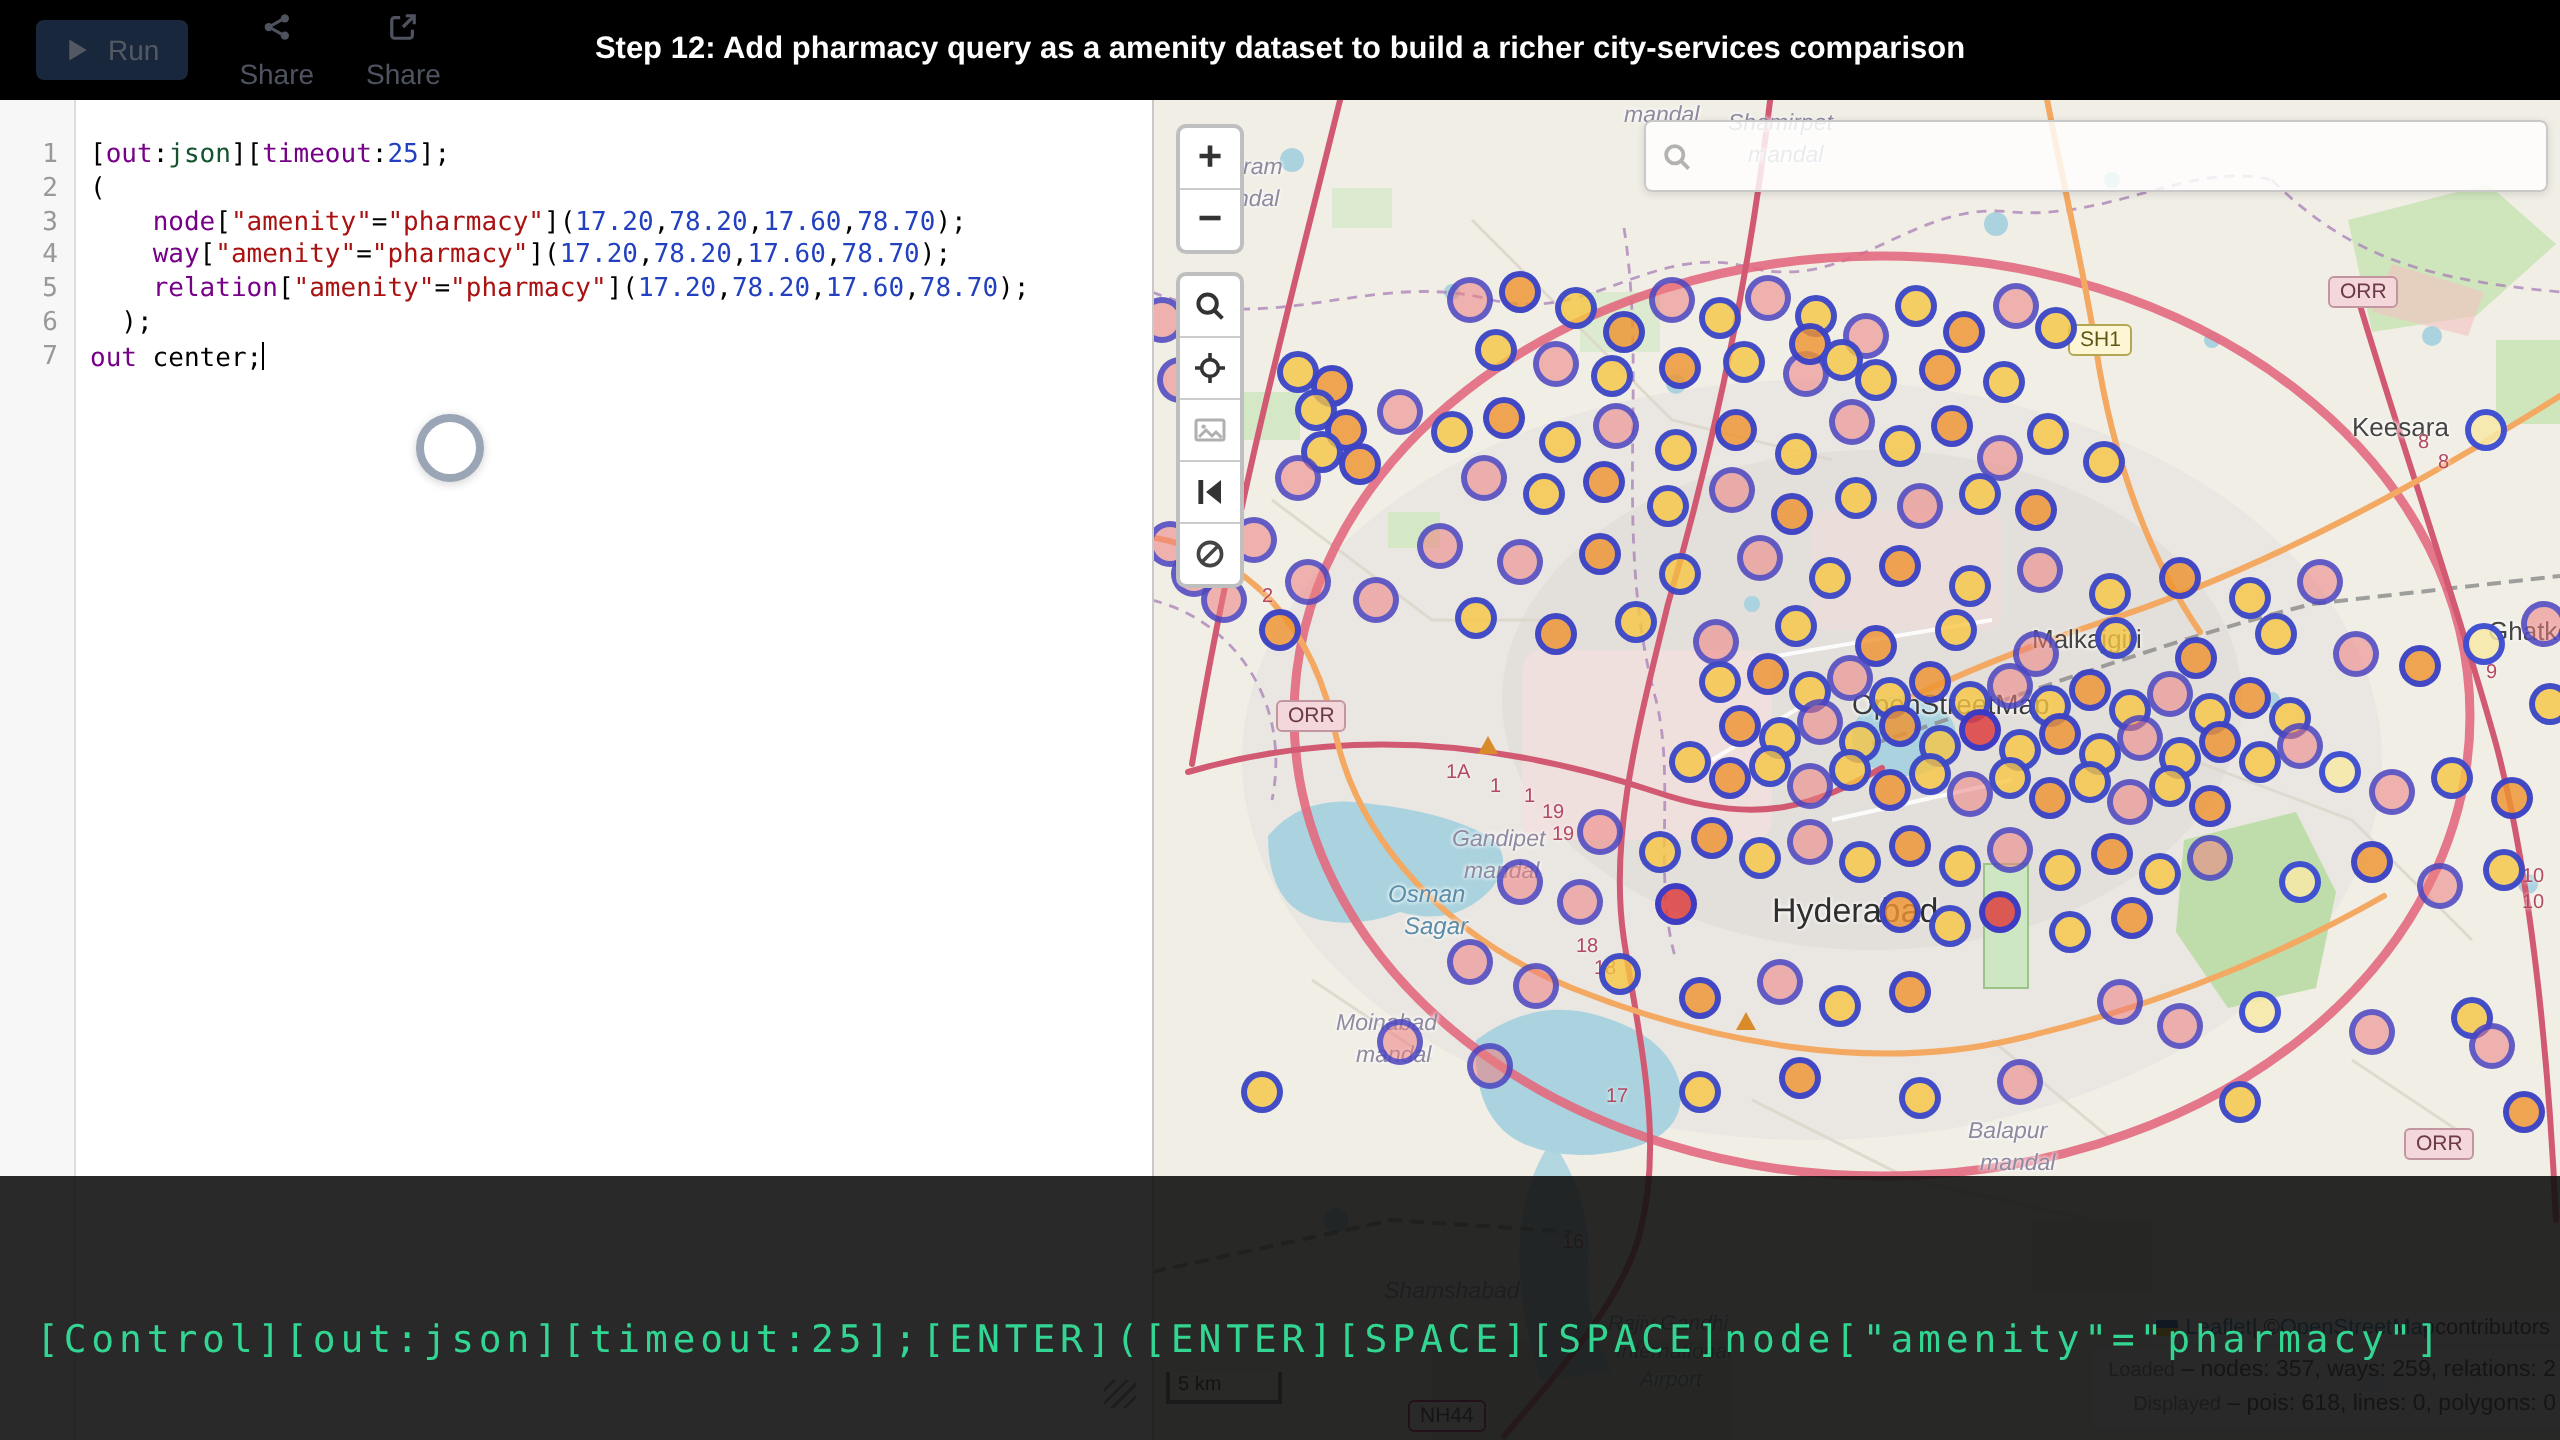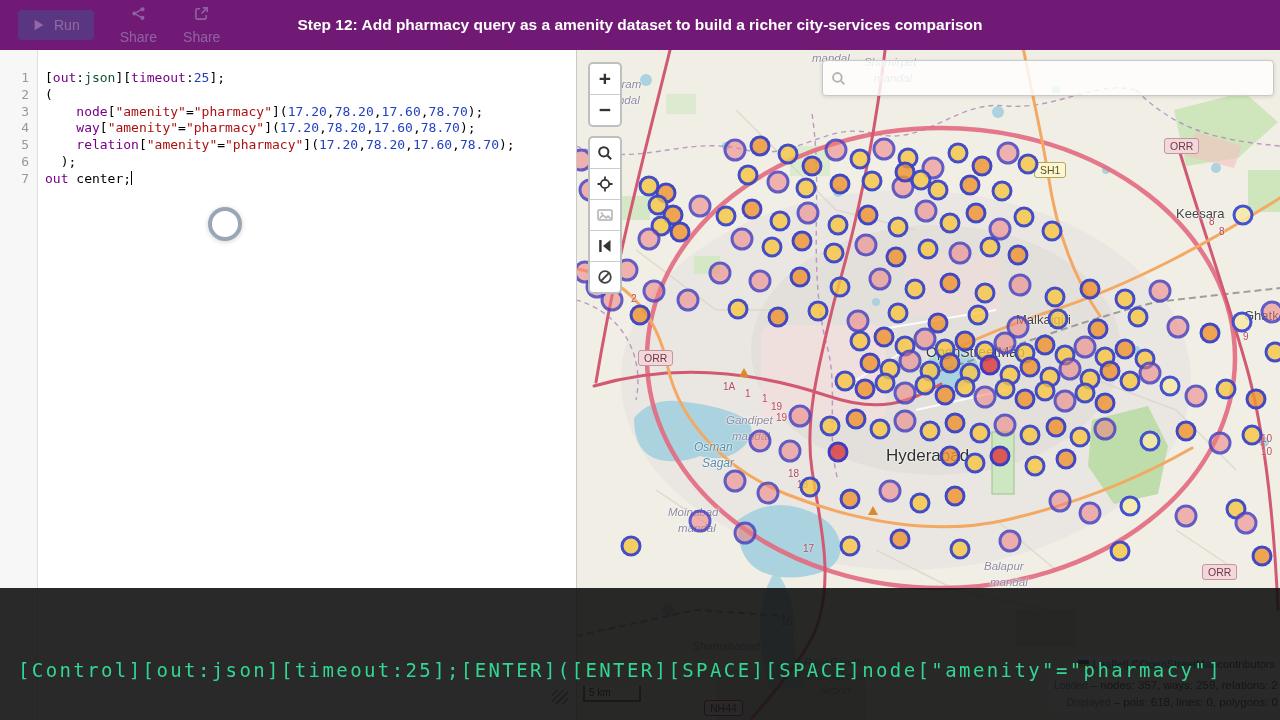--- a/index.html
+++ b/index.html
@@ -1,20 +1,20 @@
 <!DOCTYPE html>
 <html><head>
 <meta charset="utf-8">
 <style>
   html,body{margin:0;padding:0;}
   body{width:1280px;height:720px;overflow:hidden;position:relative;background:#fff;
        font-family:"Liberation Sans",sans-serif;}
 
   
-  .topbar{position:absolute;left:0;top:0;width:1280px;height:50px;background:#701a75;z-index:30;}
+  .topbar{position:absolute;left:0;top:0;width:1280px;height:50px;background:#000000;z-index:30;}
   .tb-left{position:absolute;left:18px;top:0;height:50px;display:flex;align-items:center;gap:26px;opacity:.42;}
   .run-btn{display:flex;align-items:center;gap:8px;background:#3d5d92;color:#c7d3ea;
            padding:7px 14px;border-radius:4px;font-size:14px;}
   .tb-link{display:flex;align-items:center;gap:8px;color:#b9c6e2;font-size:14px;flex-direction:column;}
   .tb-title{position:absolute;left:0;top:0;width:100%;height:50px;display:flex;align-items:center;
             justify-content:center;color:#fff;font-size:15.5px;font-weight:bold;pointer-events:none;}
   .tb-right{position:absolute;right:16px;top:0;height:50px;display:flex;align-items:center;gap:14px;opacity:.35;}
   .map-btn{background:rgba(5,12,32,.5);color:#aab8d8;padding:8px 14px;border-radius:4px;font-size:14px;}
   .data-btn{color:#aab8d8;font-size:14px;padding:8px 6px;}
   .tb-ico{display:inline-flex;}

